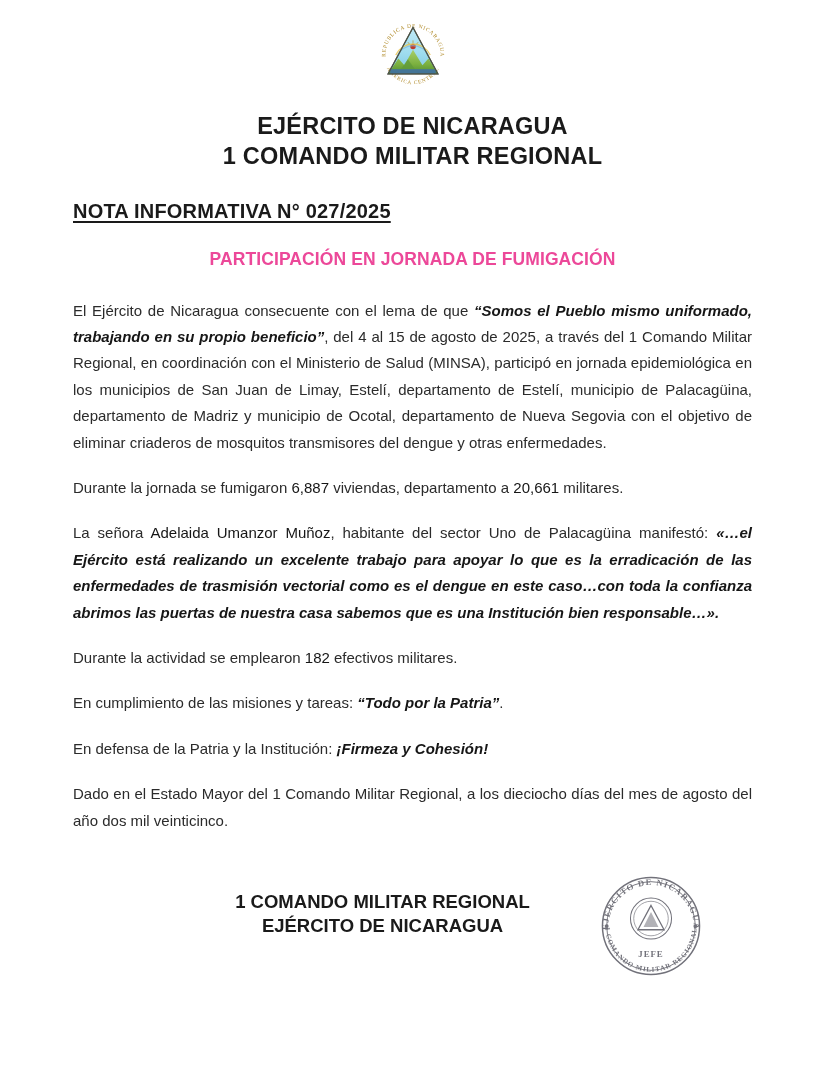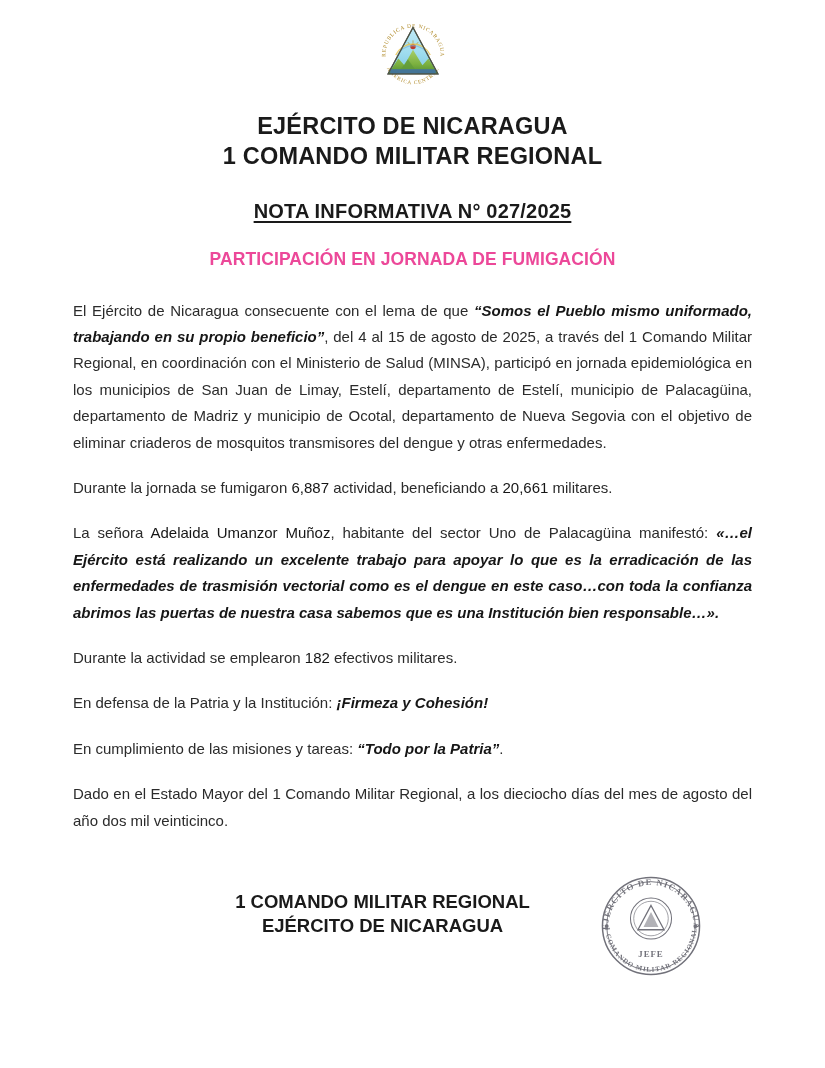--- a/index.html
+++ b/index.html
@@ -44,21 +44,21 @@
     margin-top: 14px;
   }
   .title-line {
     font-size: 23.5px;
     font-weight: bold;
     line-height: 1.27;
     letter-spacing: 0.2px;
     color: #1a1a1a;
   }
   .nota-line {
-    text-align: center;
+    text-align: left;
     margin-top: 28px;
     font-size: 20px;
     font-weight: bold;
     letter-spacing: 0.2px;
     color: #1a1a1a;
   }
   .nota-line span.u {
     text-decoration: underline;
     text-underline-offset: 3px;
     text-decoration-thickness: 2px;
@@ -175,29 +175,29 @@
   <div class="nota-line">
     <span class="u">NOTA INFORMATIVA N° 027/2025</span>
   </div>
 
   <div class="subtitle-line">PARTICIPACIÓN EN JORNADA DE FUMIGACIÓN</div>
 
   <div class="body-text">
 
     <p><span>El Ejército de Nicaragua consecuente con el lema de que </span><span class="bi">“Somos el Pueblo mismo uniformado, trabajando en su propio beneficio”</span><span>, del 4 al 15 de agosto de 2025, a través del 1 Comando Militar Regional, en coordinación con el Ministerio de Salud (MINSA), participó en jornada epidemiológica en los municipios de San Juan de Limay, Estelí, departamento de Estelí, municipio de Palacagüina, departamento de Madriz y municipio de Ocotal, departamento de Nueva Segovia con el objetivo de eliminar criaderos de mosquitos transmisores del dengue y otras enfermedades.</span></p>
 
-    <p><span>Durante la jornada se fumigaron </span><b>6,887</b><span> actividad, beneficiando a </span><b>20,661</b><span> militares.</span></p>
+    <p><span>Durante la jornada se fumigaron </span><b>6,887</b><span> viviendas, departamento a </span><b>20,661</b><span> militares.</span></p>
 
     <p><span>La señora </span><b>Adelaida Umanzor Muñoz</b><span>, habitante del sector Uno de Palacagüina manifestó: </span><span class="bi">«…el Ejército está realizando un excelente trabajo para apoyar lo que es la erradicación de las enfermedades de trasmisión vectorial como es el dengue en este caso…con toda la confianza abrimos las puertas de nuestra casa sabemos que es una Institución bien responsable…».</span></p>
 
     <p><span>Durante la actividad se emplearon </span><b>182</b><span> efectivos militares.</span></p>
 
+    <p><span>En cumplimiento de las misiones y tareas: </span><span class="bi">“Todo por la Patria”</span><span>.</span></p>
+
     <p><span>En defensa de la Patria y la Institución: </span><span class="bi">¡Firmeza y Cohesión!</span></p>
-
-    <p><span>En cumplimiento de las misiones y tareas: </span><span class="bi">“Todo por la Patria”</span><span>.</span></p>
 
     <p>Dado en el Estado Mayor del 1 Comando Militar Regional, a los dieciocho días del mes de agosto del año dos mil veinticinco.</p>
   </div>
 
   <div class="sign-area">
     <div class="sign-block">
       <div>1 COMANDO MILITAR REGIONAL</div>
       <div>EJÉRCITO DE NICARAGUA</div>
     </div>
 

